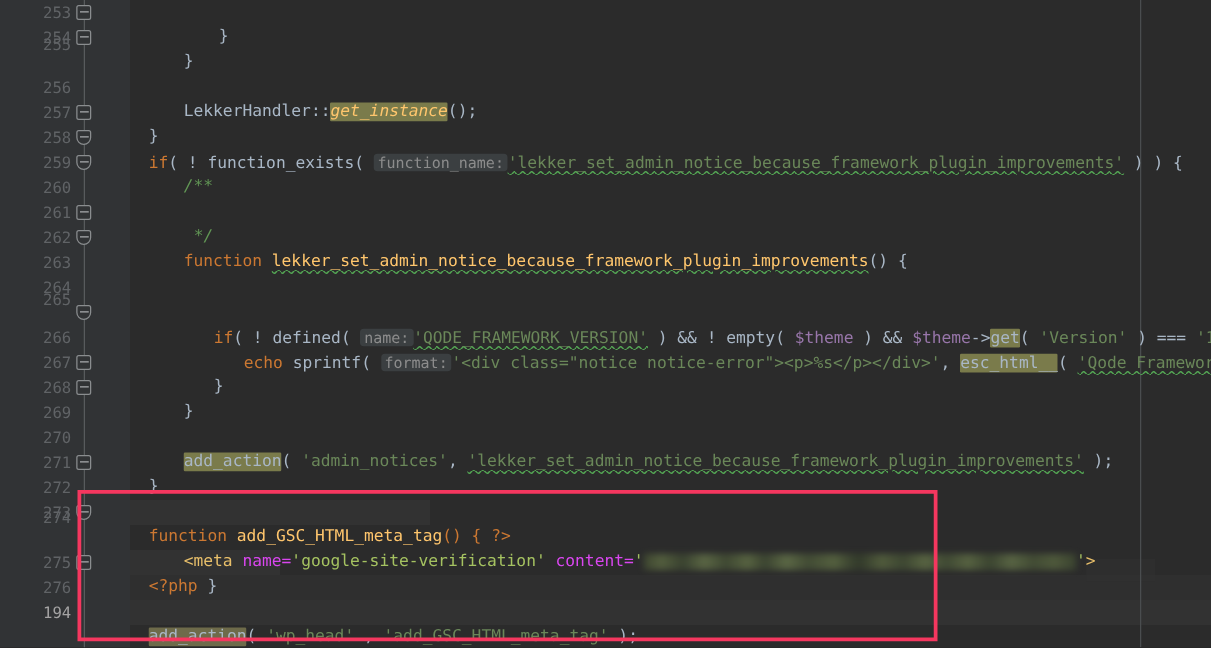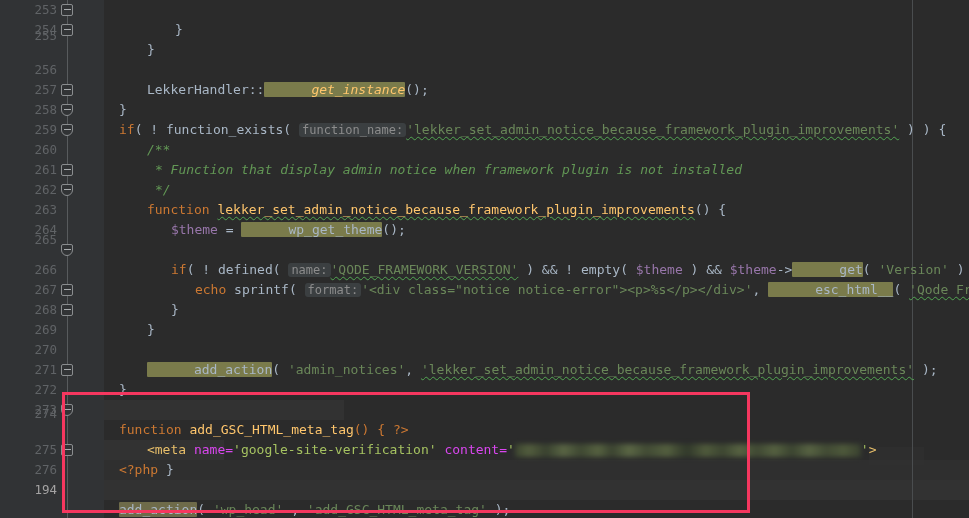--- a/index.html
+++ b/index.html
@@ -72,21 +72,21 @@
   .fn   { color:#ffc66d; }
   .fn-i { color:#ffc66d; font-style:italic; }
   .id   { color:#a9b7c6; }
   .str  { color:#6a8759; }
   .com  { color:#629755; font-style:italic; }
   .var  { color:#9876aa; }
   .punc { color:#a9b7c6; }
   .html-tag { color:#e8bf6a; }
   .html-attr{ color:#d946ef; }
   .htmlstr { color:#a5c261; }
-  .idhl { background:#7a7b4b; border-radius:1px;padding-left:47px; }   
+  .idhl { background:#7a7b4b; border-radius:1px; }   
   .idhl2{ background:#6e6b4a; border-radius:1px; }
 
   
   .hint{
     color:#8c8c8c; background:#3b3f41; border-radius:3px;
     padding:0 3px; font-size:12px;
   }
 
   
   .squig{
@@ -254,35 +254,29 @@
     </div>
 
     <div class="row" style="top:100px;left:-32px;">
       <span class="kw">if</span><span class="punc">( ! </span><span class="id">function_exists</span><span class="punc">( </span><span class="hint">function_name:</span><span class="str squig">'lekker_set_admin_notice_because_framework_plugin_improvements'</span><span class="punc"> ) ) {</span>
     </div>
 
     <div class="row" style="top:120px;left:-4px;">
       <span class="com">/**</span>
     </div>
 
-    <div class="row" style="top:140px;left:4px;">
-      <span class="com">* Function that display admin notice when framework plugin is not installed</span>
-    </div>
 
     <div class="row" style="top:160px;left:4px;">
       <span class="com">*/</span>
     </div>
 
     <div class="row" style="top:180px;left:-4px;">
       <span class="kw">function</span><span class="punc"> </span><span class="fn squig">lekker_set_admin_notice_because_framework_plugin_improvements</span><span class="punc">() {</span>
     </div>
 
-    <div class="row" style="top:200px;left:20px;">
-      <span class="var">$theme</span><span class="punc"> = </span><span class="id idhl">wp_get_theme</span><span class="punc">();</span>
-    </div>
 
     <div class="row" style="top:220px;left:0px;"></div>
 
     <div class="row" style="top:240px;left:20px;">
       <span class="kw">if</span><span class="punc">( ! </span><span class="id">defined</span><span class="punc">( </span><span class="hint">name:</span><span class="str squig">'QODE_FRAMEWORK_VERSION'</span><span class="punc"> ) &amp;&amp; ! </span><span class="id">empty</span><span class="punc">( </span><span class="var">$theme</span><span class="punc"> ) &amp;&amp; </span><span class="var">$theme</span><span class="punc">-&gt;</span><span class="id idhl">get</span><span class="punc">( </span><span class="str">'Version'</span><span class="punc"> ) === </span><span class="str">'1.1'</span>
     </div>
 
     <div class="row" style="top:260px;left:44px;">
       <span class="kw">echo</span><span class="punc"> </span><span class="id">sprintf</span><span class="punc">( </span><span class="hint">format:</span><span class="str">'&lt;div class="notice notice-error"&gt;&lt;p&gt;%s&lt;/p&gt;&lt;/div&gt;'</span><span class="punc">, </span><span class="id idhl">esc_html__</span><span class="punc">( </span><span class="str squig">'Qode Framework plugin is requi</span>
     </div>

